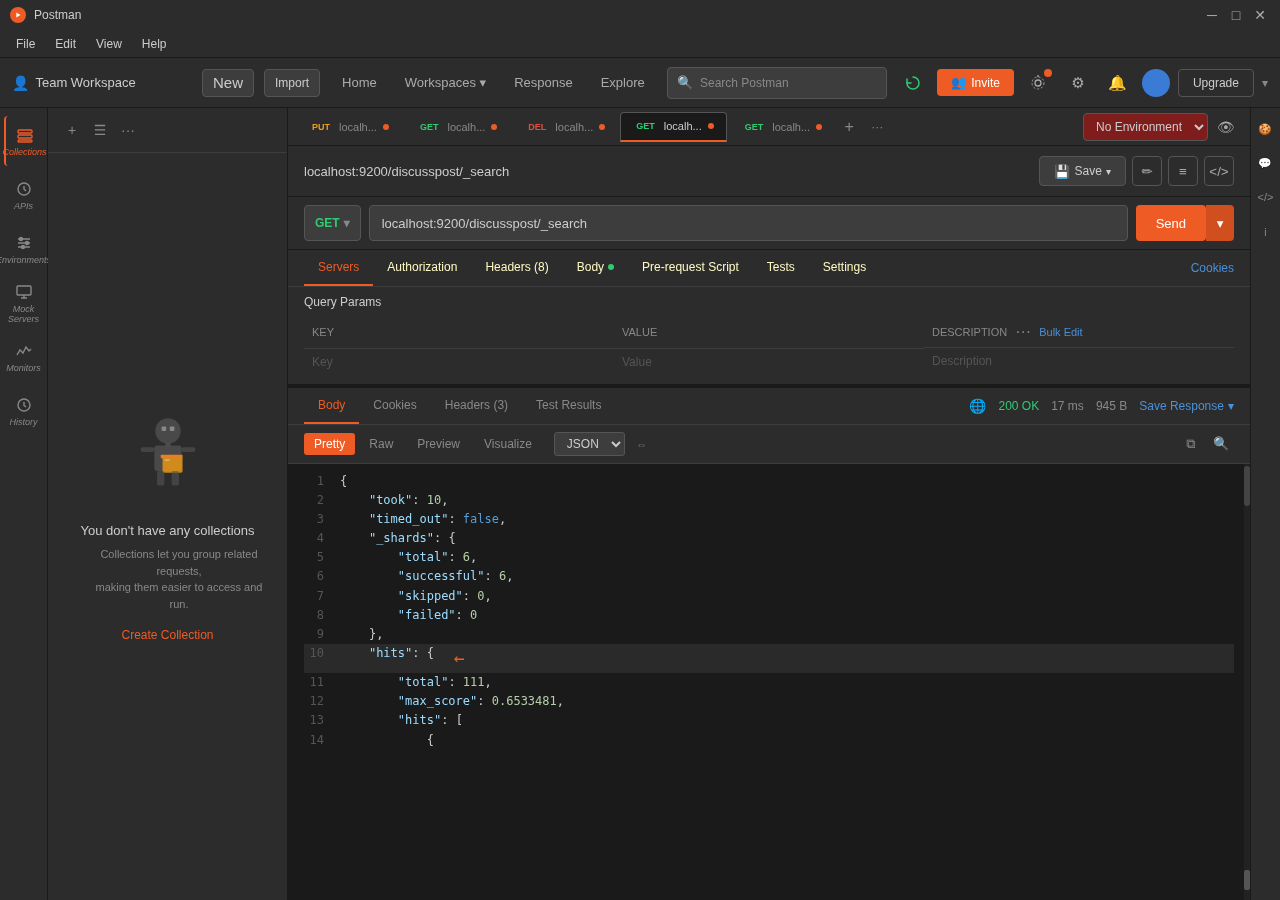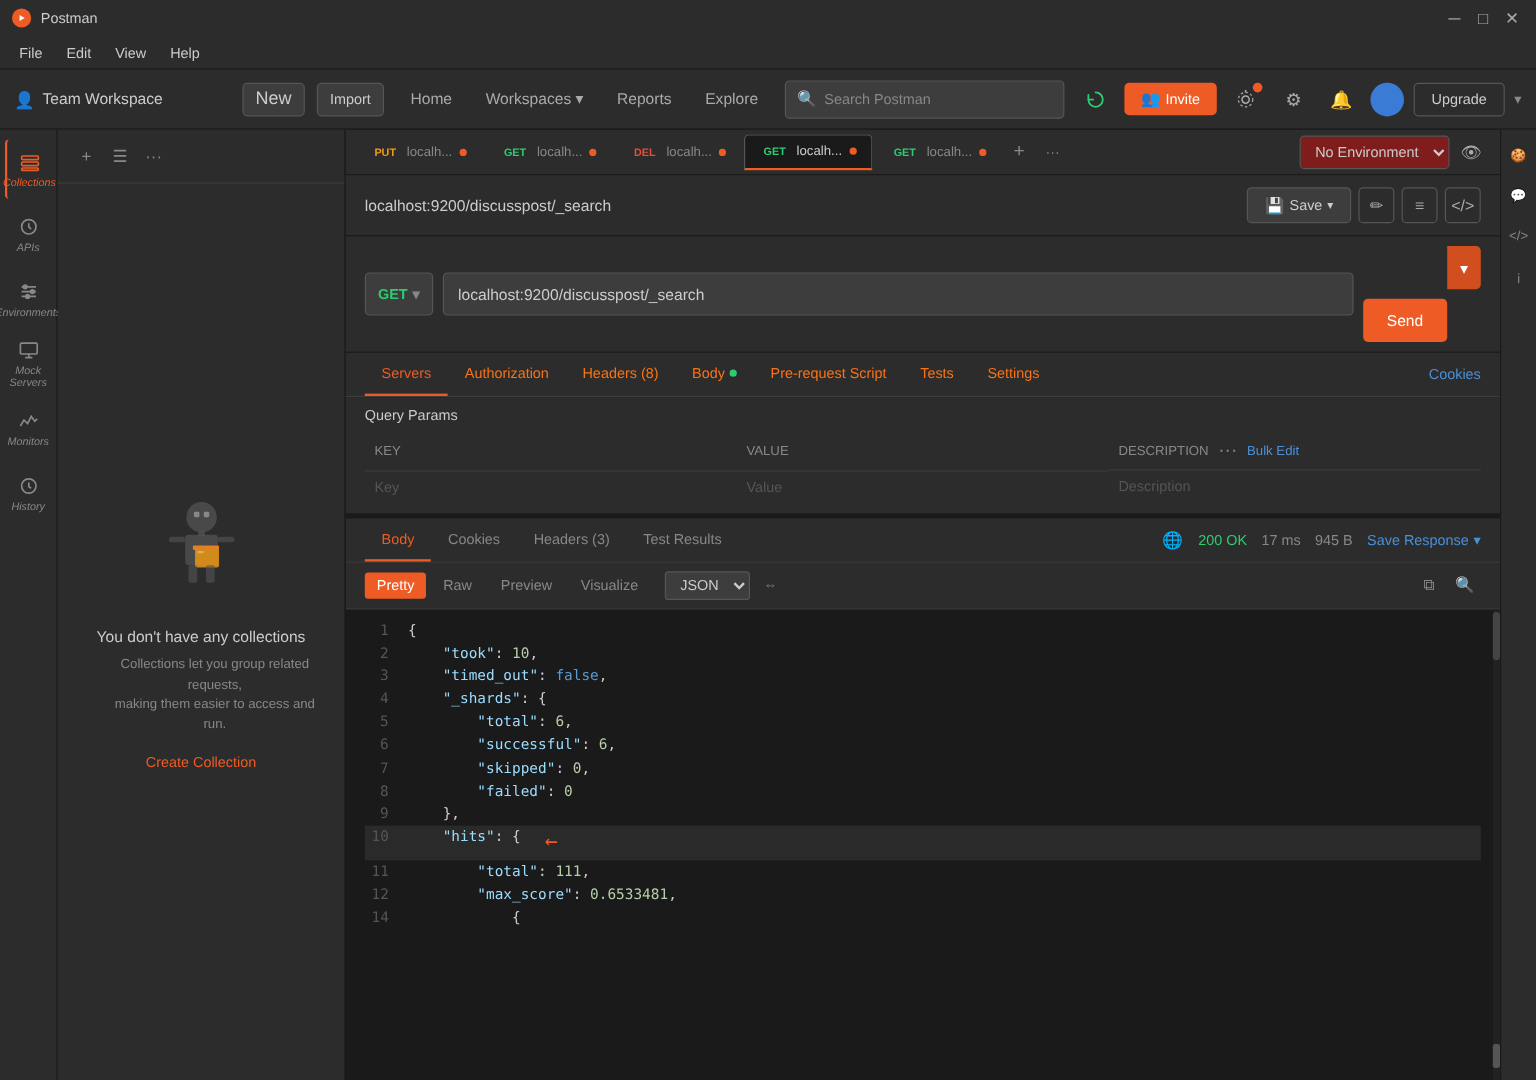--- a/index.html
+++ b/index.html
@@ -69,26 +69,26 @@
     .request-bar-area { padding: 10px 16px; background: #2c2c2c; border-bottom: 1px solid #1a1a1a; display: flex; align-items: center; justify-content: space-between; }
     .request-url-display { font-size: 13px; color: #ccc; flex: 1; }
     .request-bar-actions { display: flex; gap: 6px; }
     .save-btn { background: #3d3d3d; color: #ccc; border: 1px solid #555; padding: 6px 14px; border-radius: 4px; cursor: pointer; font-size: 12px; display: flex; align-items: center; gap: 4px; }
     .code-btn { width: 30px; height: 30px; background: transparent; border: 1px solid #555; color: #aaa; border-radius: 4px; cursor: pointer; display: flex; align-items: center; justify-content: center; }
 
     
     .request-input-row { display: flex; align-items: center; padding: 8px 16px; background: #2c2c2c; gap: 8px; border-bottom: 1px solid #1a1a1a; }
     .method-select { background: #3d3d3d; border: 1px solid #555; color: #2ecc71; padding: 6px 10px; border-radius: 4px; cursor: pointer; font-size: 12px; font-weight: bold; display: flex; align-items: center; gap: 4px; height: 36px; }
     .url-input { flex: 1; background: #3d3d3d; border: 1px solid #555; color: #ccc; padding: 6px 12px; border-radius: 4px; font-size: 13px; height: 36px; }
-    .send-btn { background: #ef5b25; color: white; border: none; padding: 0 20px; border-radius: 4px; cursor: pointer; font-size: 13px; font-weight: 500; height: 36px; display: flex; align-items: center; gap: 4px; margin-top: 44px; }
+    .send-btn { background: #ef5b25; color: white; border: none; padding: 0 20px; border-radius: 4px; cursor: pointer; font-size: 13px; font-weight: 500; height: 36px; display: flex; align-items: center; gap: 4px; }
     .send-btn-arrow { background: #d14e1e; border: none; color: white; height: 36px; width: 28px; border-radius: 0 4px 4px 0; cursor: pointer; display: flex; align-items: center; justify-content: center; }
 
     
     .params-tabs { display: flex; padding: 0 16px; background: #2c2c2c; border-bottom: 1px solid #3d3d3d; gap: 0; align-items: center; }
-    .params-tab { padding: 10px 14px; cursor: pointer; font-size: 12px; color: #f97316; border-bottom: 2px solid transparent; }
+    .params-tab { padding: 10px 14px; cursor: pointer; font-size: 12px; color: #fef9c3; border-bottom: 2px solid transparent; }
     .params-tab.active { color: #ef5b25; border-bottom-color: #ef5b25; }
     .params-tab-spacer { flex: 1; }
     .cookies-link { color: #4a90d9; font-size: 12px; padding: 10px 0; cursor: pointer; }
 
     
     .query-params-section { padding: 8px 16px; background: #2c2c2c; }
     .query-params-title { font-size: 12px; color: #ccc; font-weight: 500; margin-bottom: 8px; }
     .params-table { width: 100%; border-collapse: collapse; }
     .params-table th { text-align: left; font-size: 11px; color: #888; font-weight: 500; padding: 6px 8px; border-bottom: 1px solid #3d3d3d; }
     .params-table td { padding: 6px 8px; border-bottom: 1px solid #2c2c2c; }
@@ -177,21 +177,21 @@
   <button class="save-btn" style="padding:4px 10px;font-size:15px;height:28px;">
     <span>New</span>
   </button>
   <button class="save-btn" style="padding:4px 10px;font-size:12px;height:28px;">
     <span>Import</span>
   </button>
 
   <div class="nav-tabs">
     <span class="nav-tab">Home</span>
     <span class="nav-tab">Workspaces ▾</span>
-    <span class="nav-tab">Reports</span>
+    <span class="nav-tab">Response</span>
     <span class="nav-tab">Explore</span>
   </div>
 
   <div class="search-bar">
     <span style="color:#888;font-size:13px;">🔍</span>
     <span>Search Postman</span>
   </div>
 
   <div class="header-actions">
     <div class="icon-btn" style="font-size:18px;">
@@ -501,20 +501,24 @@
         <div class="json-line">
           <span class="line-num">11</span>
           <span>&nbsp;&nbsp;&nbsp;&nbsp;&nbsp;&nbsp;&nbsp;&nbsp;<span class="json-key">"total"</span><span class="json-colon">:</span> <span class="json-number">111</span><span class="json-comma">,</span></span>
         </div>
 
         <div class="json-line">
           <span class="line-num">12</span>
           <span>&nbsp;&nbsp;&nbsp;&nbsp;&nbsp;&nbsp;&nbsp;&nbsp;<span class="json-key">"max_score"</span><span class="json-colon">:</span> <span class="json-number">0.6533481</span><span class="json-comma">,</span></span>
         </div>
 
+        <div class="json-line">
+          <span class="line-num">13</span>
+          <span>&nbsp;&nbsp;&nbsp;&nbsp;&nbsp;&nbsp;&nbsp;&nbsp;<span class="json-key">"hits"</span><span class="json-colon">:</span> <span class="json-bracket">[</span></span>
+        </div>
 
         <div class="json-line">
           <span class="line-num">14</span>
           <span class="json-bracket">&nbsp;&nbsp;&nbsp;&nbsp;&nbsp;&nbsp;&nbsp;&nbsp;&nbsp;&nbsp;&nbsp;&nbsp;{</span>
         </div>
 
         <div style="position:absolute;right:0;top:0;width:6px;height:100%;background:#222;">
           <div style="width:6px;height:40px;background:#444;border-radius:3px;margin-top:2px;"></div>
 
           <div style="position:absolute;bottom:10px;right:0;width:6px;height:20px;background:#555;border-radius:2px;"></div>

